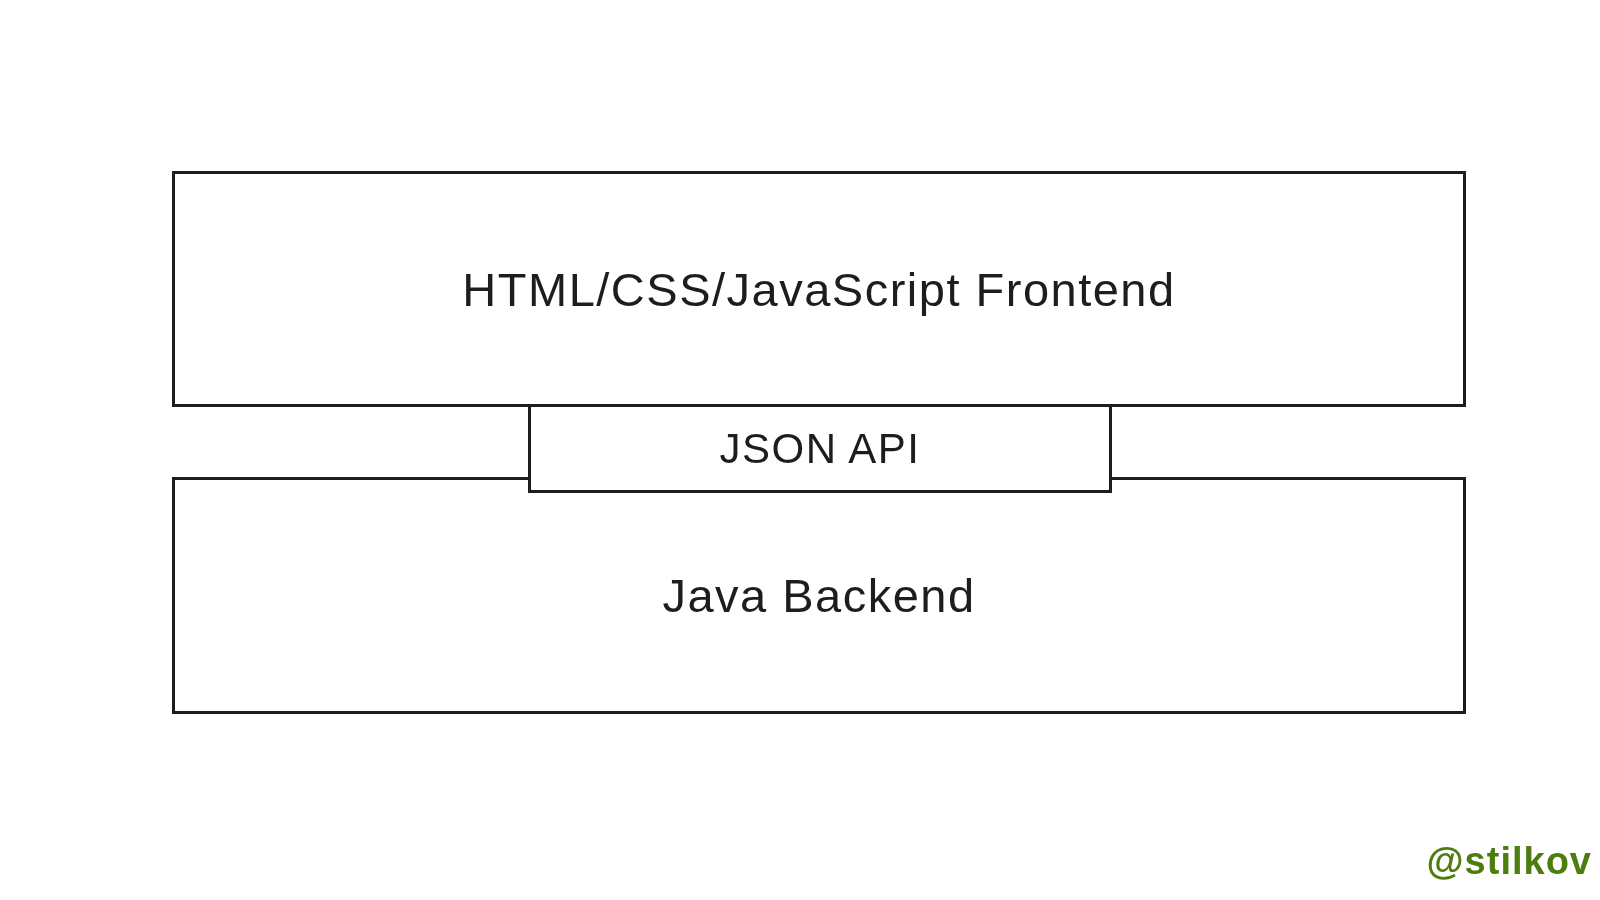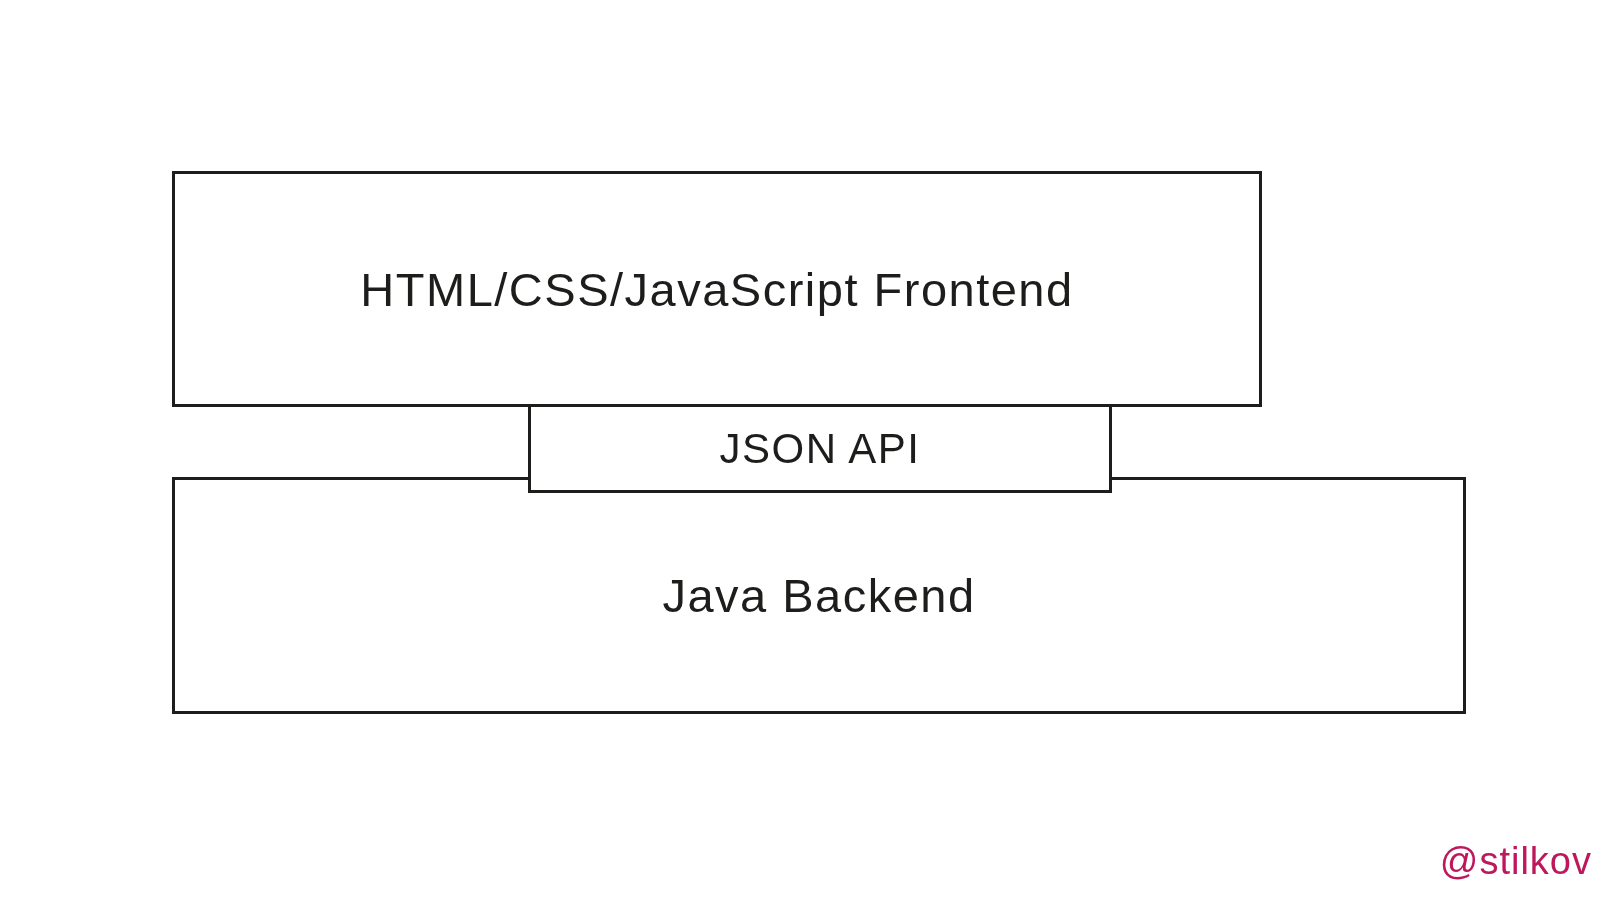--- a/index.html
+++ b/index.html
@@ -23,21 +23,21 @@
     background: #ffffff;
     box-sizing: border-box;
     display: flex;
     align-items: center;
     justify-content: center;
     color: #1d1d1b;
   }
   .box-frontend {
     left: 172px;
     top: 171px;
-    width: 1090px;
+    width: 1294px;
     height: 236px;
     z-index: 1;
   }
   .box-backend {
     left: 172px;
     top: 477px;
     width: 1294px;
     height: 237px;
     z-index: 1;
   }
@@ -56,23 +56,23 @@
     color: #1d1d1b;
   }
   .api-label {
     font-size: 42px;
   }
   .watermark {
     position: absolute;
     right: 8px;
     top: 840px;
     font-size: 38px;
-    font-weight: 400;
+    font-weight: 700;
     letter-spacing: 1px;
-    color: #be185d;
+    color: #4d7c0f;
     white-space: nowrap;
   }
 </style>
 </head>
 <body>
 
 <div class="slide">
 
   <div class="box box-frontend">
     <span class="box-label">HTML/CSS/JavaScript Frontend</span>

